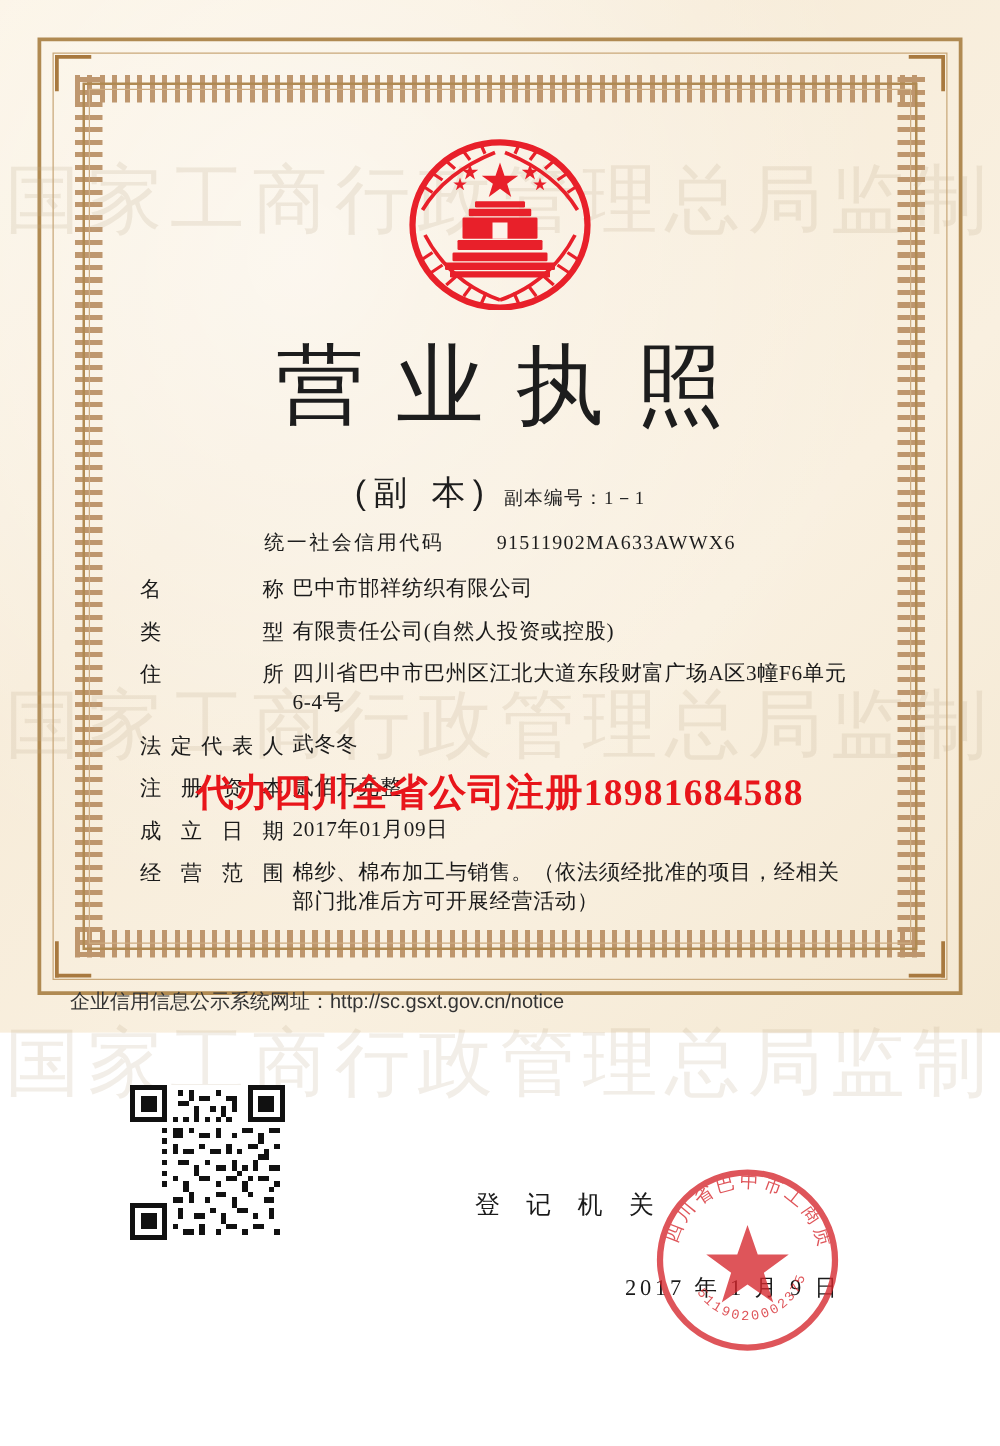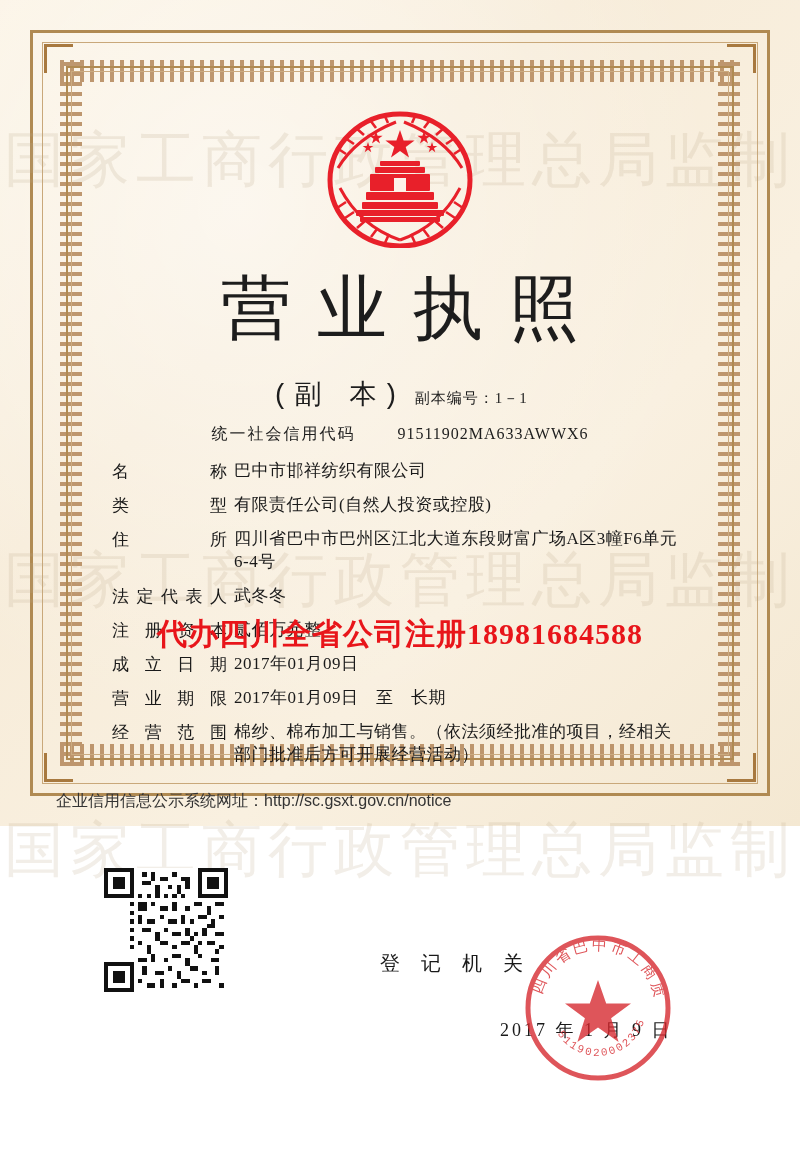--- a/index.html
+++ b/index.html
@@ -103,21 +103,21 @@
     text-indent: 26px;
     color: #1d1d1d;
   }
   .subtitle-row {
     position: absolute;
     top: 376px;
     left: 0; right: 0;
     text-align: center;
   }
   .subtitle {
-    font-family: Liberation Mono, monospace;
+    font-family: Liberation Sans, sans-serif;
     font-size: 27px;
     letter-spacing: 6px;
     color: #1d1d1d;
   }
   .serial {
     font-family: "Liberation Serif", serif;
     font-size: 15px;
     color: #1d1d1d;
     margin-left: 10px;
     letter-spacing: 1px;
@@ -326,24 +326,20 @@
       <div class="label">法定代表人</div>
       <div class="value">武冬冬</div>
     </div>
     <div class="field">
       <div class="label">注册资本</div>
       <div class="value">贰佰万元整</div>
     </div>
     <div class="field">
       <div class="label">成立日期</div>
       <div class="value">2017年01月09日</div>
-    </div>
-    <div class="field">
-      <div class="label">营业期限</div>
-      <div class="value">2017年01月09日　至　长期</div>
     </div>
     <div class="field">
       <div class="label">经营范围</div>
       <div class="value" style="max-width:450px;">棉纱、棉布加工与销售。（依法须经批准的项目，经相关部门批准后方可开展经营活动）</div>
     </div>
   </div>
 
   <div class="ad-overlay">代办四川全省公司注册18981684588</div>
 
   <div class="qr">

